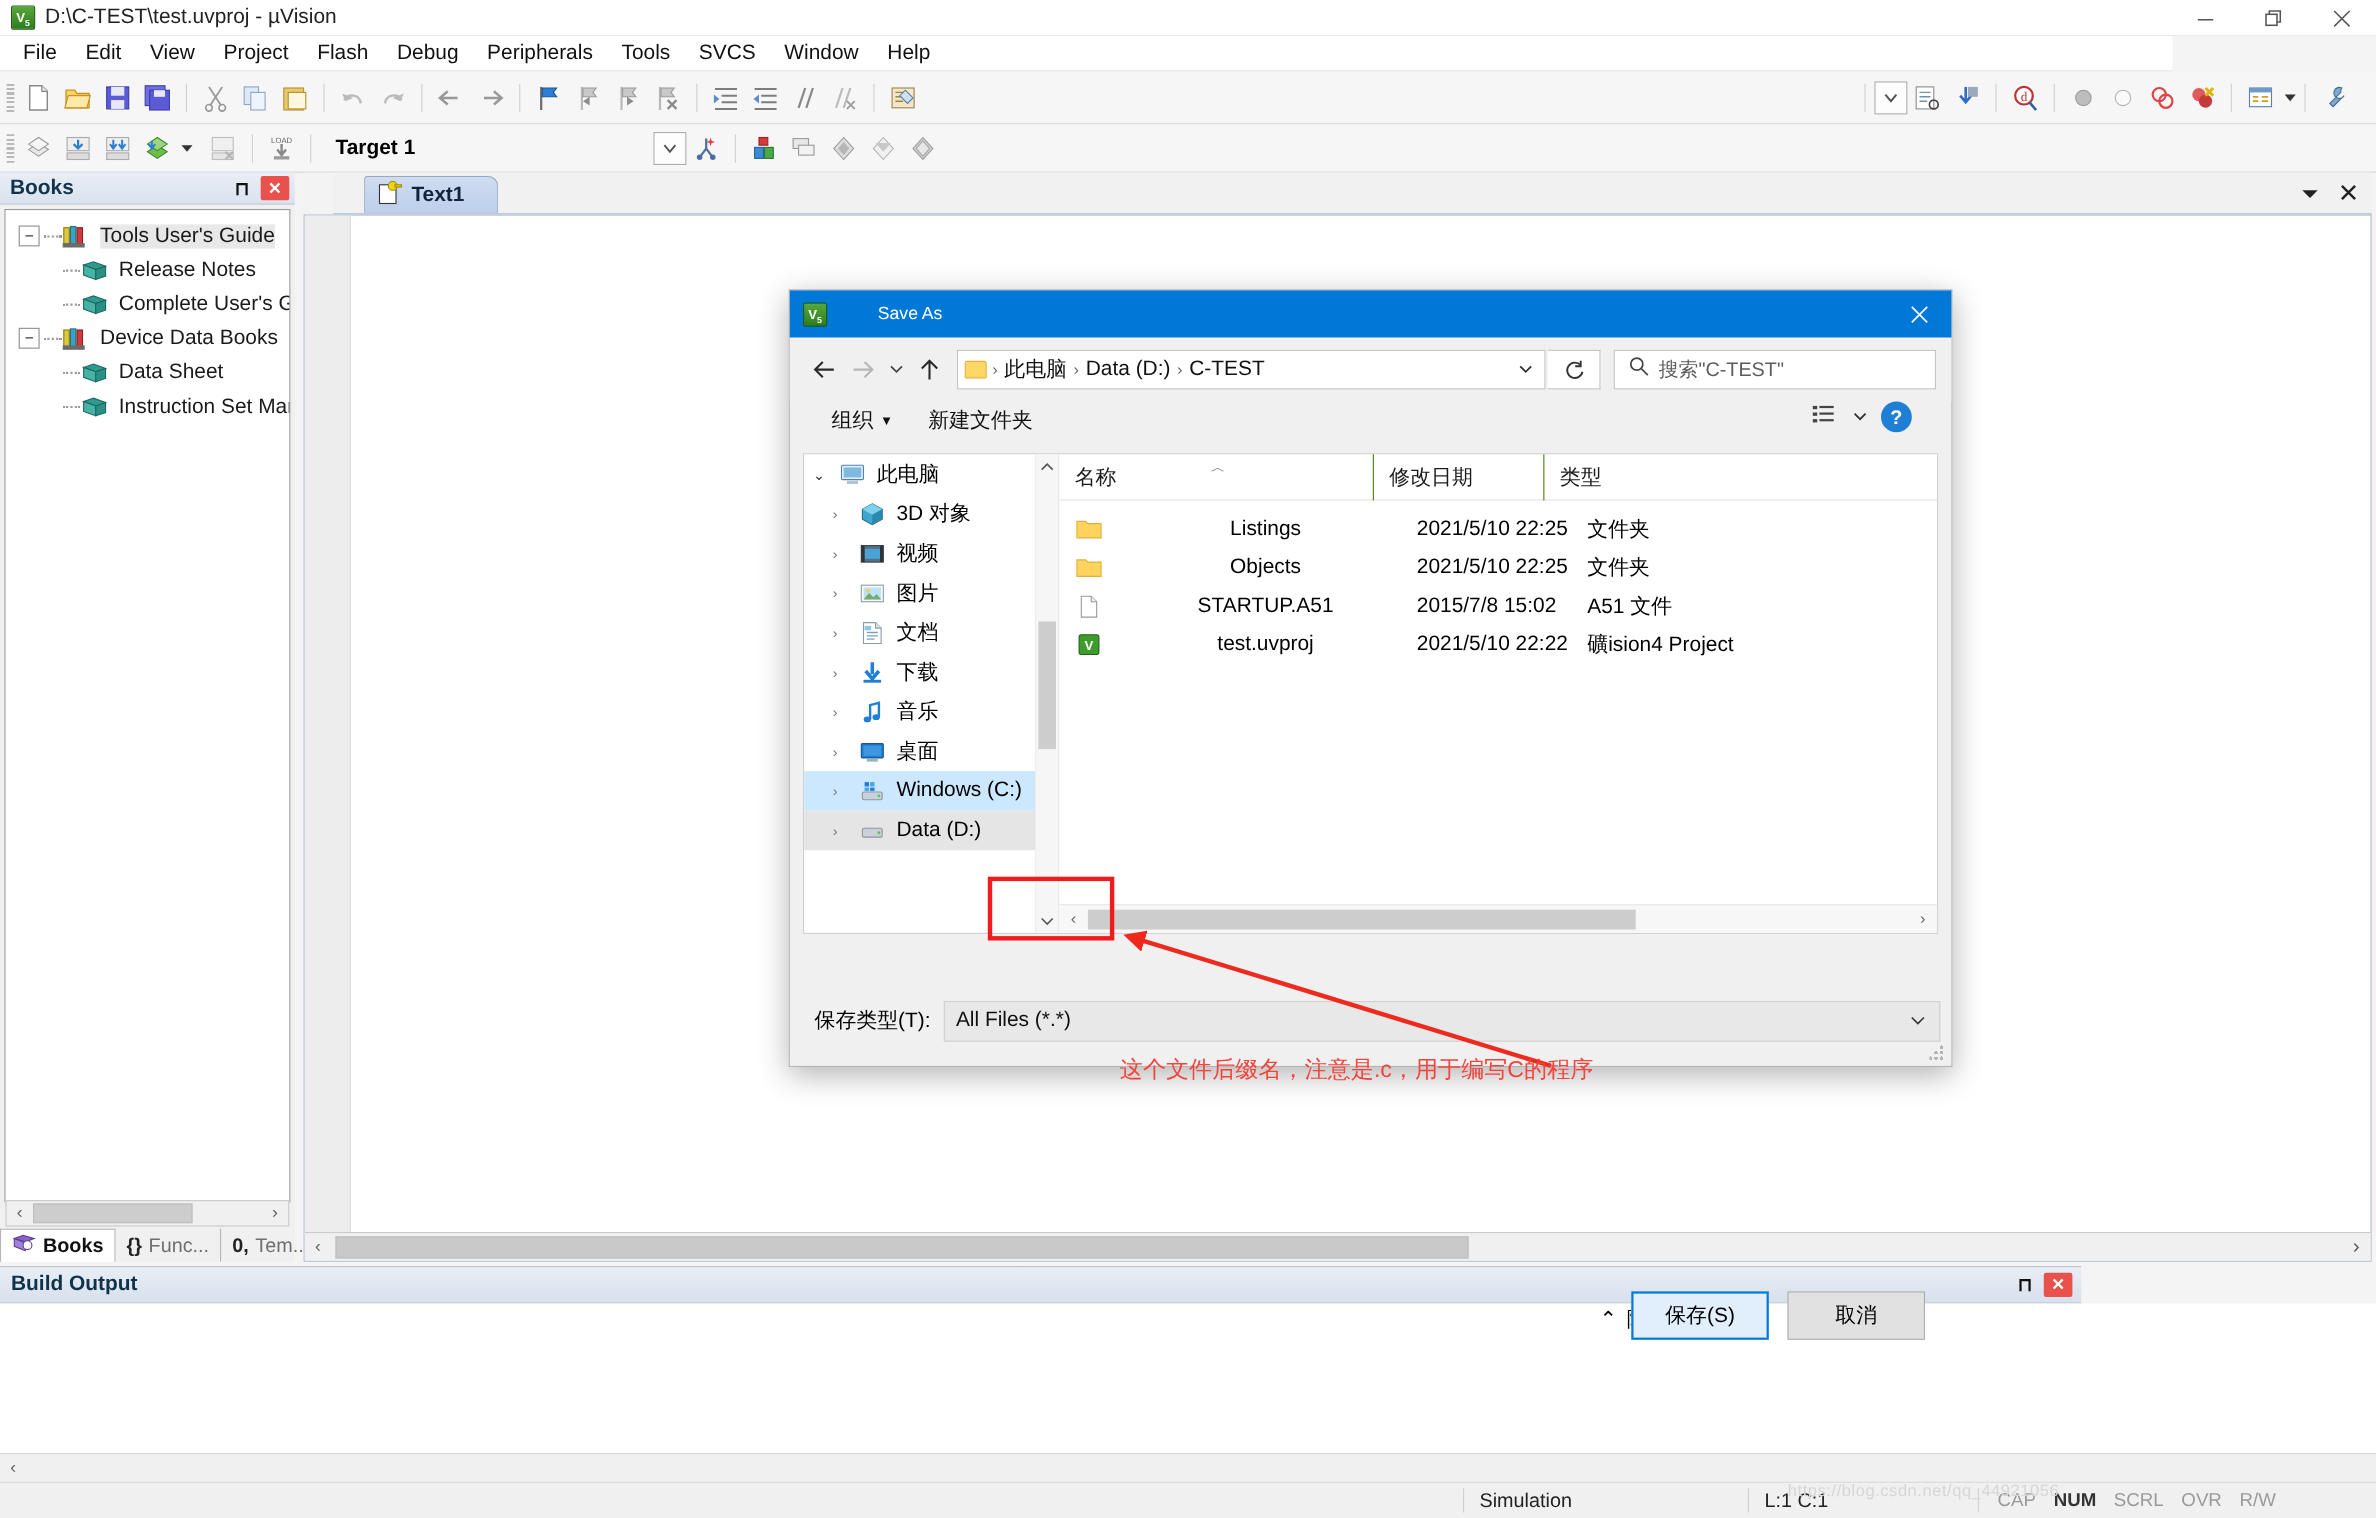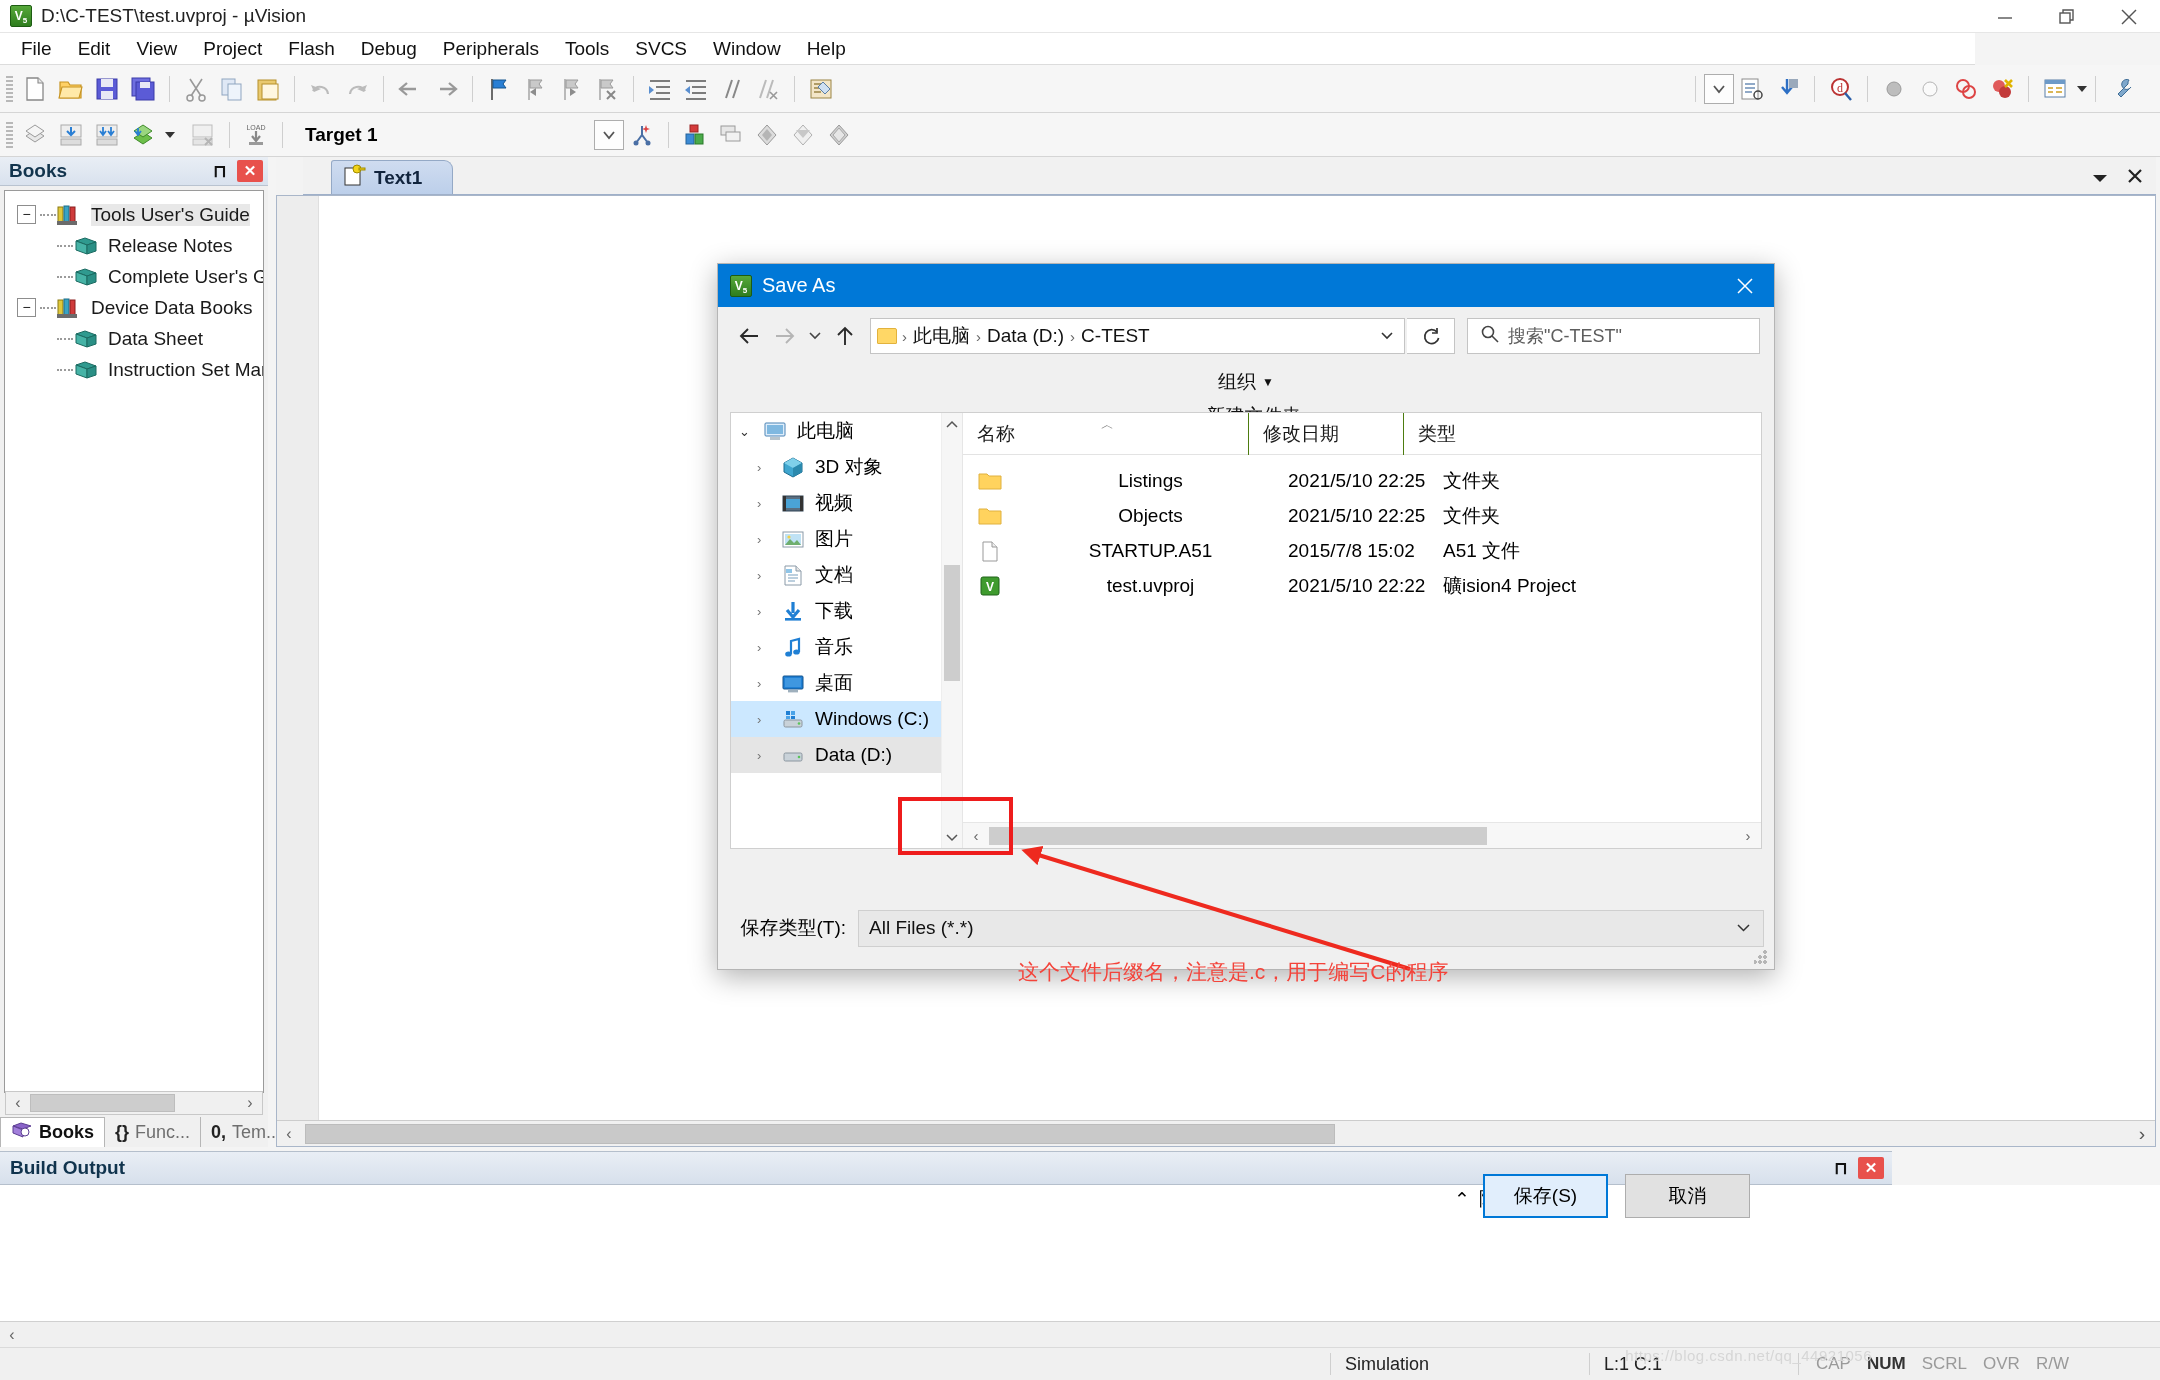--- a/index.html
+++ b/index.html
@@ -135,42 +135,42 @@
     position:absolute; left:717px; top:263px; width:1058px; height:707px;
     background:#f0f0f0; border:1px solid #b5b5b5;
     box-shadow:0 7px 26px rgba(0,0,0,.30);
   }
   .dlg-title {
     height:43px; background:#0078d7; display:flex; align-items:center; color:#fff;
   }
   .dlg-ficon { width:22px;height:22px;margin-left:12px;margin-right:10px;
                background:linear-gradient(#57a83a,#2e7d1e);border:1px solid #1d5c12;border-radius:2px;
                color:#fff;font-size:12px;font-weight:bold;line-height:20px;text-align:center;}
-  .dlg-title-text { font-size:20px; }
+  .dlg-title-text { font-size:16px;margin-left:36px; }
   .dlg-x { margin-left:auto; width:58px;height:43px;display:flex;align-items:center;justify-content:center;font-size:21px; }
 
   .dlg-nav { height:58px; display:flex; align-items:center; background:#f0f0f0; padding:0 14px; gap:2px;}
   .nav-arrow { width:34px;height:34px;display:flex;align-items:center;justify-content:center;font-size:23px;color:#2a2a2a;}
   .nav-arrow.dim { color:#b5b5b5; }
   .nav-small { width:22px;height:34px;display:flex;align-items:center;justify-content:center;font-size:14px;color:#444;}
   .crumb-box {
     flex:1; height:36px; background:#fff; border:1px solid #c4c4c4; display:flex; align-items:center;
     margin-left:6px; padding-left:6px; max-width:546px;
   }
   .crumb-folder { width:20px;height:16px;background:#ffd766;border:1px solid #e2b23c;border-radius:2px 2px 1px 1px;margin-right:4px;}
   .crumb { font-size:19px; padding:0 5px; color:#111; }
   .crumb-sep { color:#666; font-size:15px; padding:0 1px;}
   .crumb-v { margin-left:auto; width:34px; text-align:center; color:#333; font-size:14px;}
   .refresh-box { width:48px;height:36px;background:#fff;border:1px solid #c4c4c4;border-left:none;
                  display:flex;align-items:center;justify-content:center;font-size:20px;color:#333;}
   .search-box { width:293px;height:36px;background:#fff;border:1px solid #c4c4c4;margin-left:10px;
                 display:flex;align-items:center;gap:8px;padding-left:12px;}
   .search-box .ph { font-size:18px;color:#5d5d5d; }
 
-  .dlg-cmdbar { height:45px; display:flex; align-items:center; padding:0 30px; font-size:19px; color:#111;flex-direction:column; }
+  .dlg-cmdbar { height:45px; display:flex; align-items:flex-start; padding:0 30px; font-size:19px; color:#111; }
   .cmd { padding:4px 8px; display:flex;align-items:center;gap:6px; }
   .cmd .car { font-size:12px; }
   .cmdbar-right { margin-left:auto; display:flex;align-items:center;gap:12px;padding-right:6px;}
   .qmark { width:28px;height:28px;border-radius:50%;background:#1f7fd4;color:#fff;font-size:18px;font-weight:bold;
            display:flex;align-items:center;justify-content:center;}
 
   .dlg-main { position:absolute; left:12px; right:12px; top:148px; height:437px;
               background:#fff; border:1px solid #cfcfcf; display:flex; }
   .nav-pane { width:232px; border-right:1px solid #e6e6e6; position:relative; overflow:hidden; }
   .nav-scroll { position:absolute;right:0;top:0;bottom:0;width:21px;background:#f6f6f6;border-left:1px solid #eee;}

